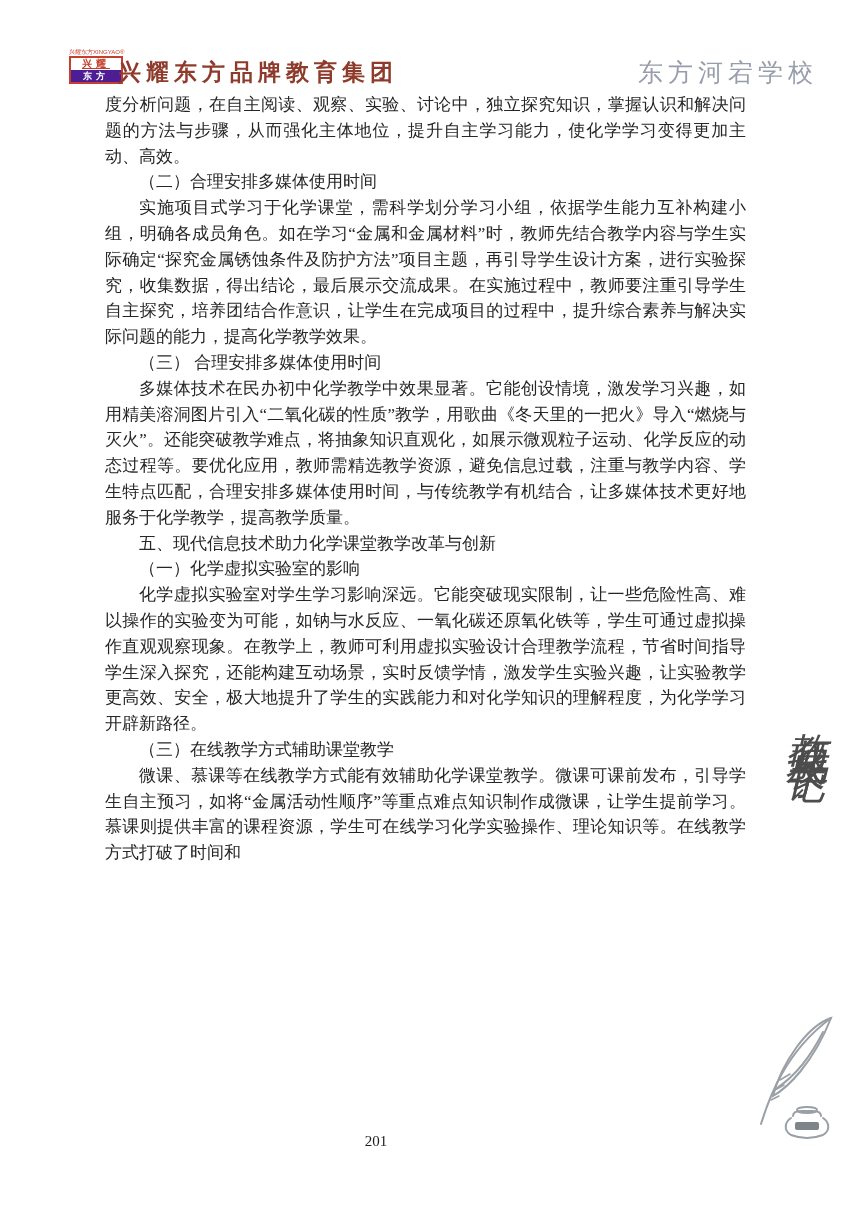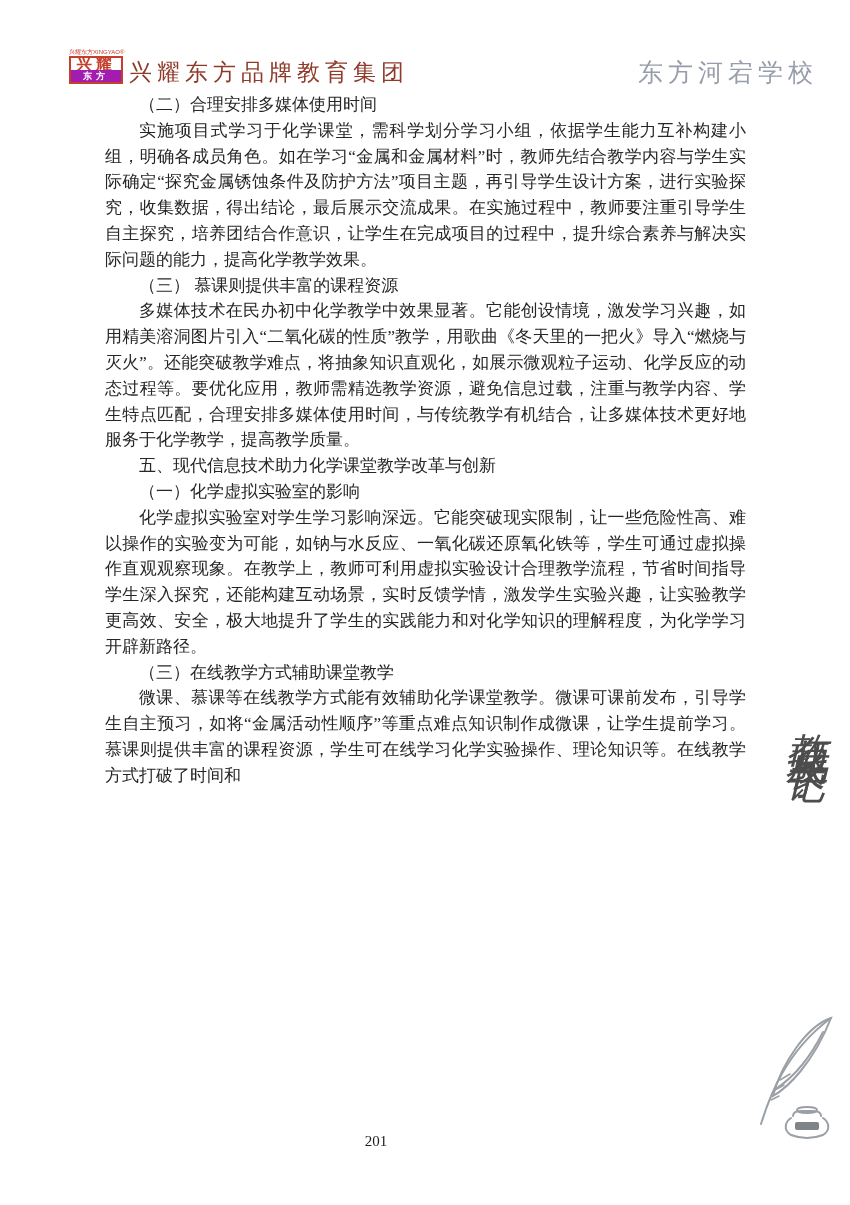--- a/index.html
+++ b/index.html
@@ -20,31 +20,31 @@
     font-size:6px;color:#c5402c;line-height:7px;white-space:nowrap;
     font-family:"Liberation Sans","DejaVu Sans",sans-serif;
     letter-spacing:0;
   }
   .logo-stamp{
     width:54px;height:28px;border:2px solid #c5402c;box-sizing:border-box;
     display:flex;flex-direction:column;background:#fff;
   }
   .logo-stamp-top{
     flex:1;display:flex;align-items:center;justify-content:center;
-    color:#c5402c;font-size:16px;font-weight:bold;letter-spacing:4px;
+    color:#c5402c;font-size:10px;font-weight:bold;letter-spacing:4px;
     line-height:10px;overflow:hidden;text-decoration:underline;
   }
   .logo-stamp-bottom{
     flex:1;display:flex;align-items:center;justify-content:center;
-    background:#a21caf;color:#ffffff;font-size:9px;font-weight:bold;
+    background:#4c1d95;color:#ffffff;font-size:9px;font-weight:bold;
     letter-spacing:4px;line-height:9px;overflow:hidden;text-align:right;
   }
   .brand-title{
-    position:absolute;left:129px;top:57px;
-    font-size:23px;font-weight:normal;color:#8e3b2c;
+    position:absolute;left:118px;top:57px;
+    font-size:23px;font-weight:bold;color:#8e3b2c;
     letter-spacing:5px;white-space:nowrap;
     font-family:"DejaVu Serif","Liberation Serif",serif;
   }
   .school-name{
     position:absolute;right:32px;top:56px;
     font-size:25px;color:#979dab;letter-spacing:5px;white-space:nowrap;
     font-family:"DejaVu Serif","Liberation Serif",serif;
   }
 
   
@@ -85,23 +85,24 @@
     <div class="logo-small-text">兴耀东方XINGYAO®</div>
     <div class="logo-stamp">
       <div class="logo-stamp-top">兴耀</div>
       <div class="logo-stamp-bottom">东方</div>
     </div>
   </div>
   <div class="brand-title">兴耀东方品牌教育集团</div>
   <div class="school-name">东方河宕学校</div>
 
   <div class="doc-body">
+      <p class="">度分析问题，在自主阅读、观察、实验、讨论中，独立探究知识，掌握认识和解决问题的方法与步骤，从而强化主体地位，提升自主学习能力，使化学学习变得更加主动、高效。</p>
       <p class="indent">（二）合理安排多媒体使用时间</p>
       <p class="indent">实施项目式学习于化学课堂，需科学划分学习小组，依据学生能力互补构建小组，明确各成员角色。如在学习“金属和金属材料”时，教师先结合教学内容与学生实际确定“探究金属锈蚀条件及防护方法”项目主题，再引导学生设计方案，进行实验探究，收集数据，得出结论，最后展示交流成果。在实施过程中，教师要注重引导学生自主探究，培养团结合作意识，让学生在完成项目的过程中，提升综合素养与解决实际问题的能力，提高化学教学效果。</p>
-      <p class="indent">（三） 慕课则提供丰富的课程资源</p>
+      <p class="indent">（三） 合理安排多媒体使用时间</p>
       <p class="indent">多媒体技术在民办初中化学教学中效果显著。它能创设情境，激发学习兴趣，如用精美溶洞图片引入“二氧化碳的性质”教学，用歌曲《冬天里的一把火》导入“燃烧与灭火”。还能突破教学难点，将抽象知识直观化，如展示微观粒子运动、化学反应的动态过程等。要优化应用，教师需精选教学资源，避免信息过载，注重与教学内容、学生特点匹配，合理安排多媒体使用时间，与传统教学有机结合，让多媒体技术更好地服务于化学教学，提高教学质量。</p>
       <p class="indent">五、现代信息技术助力化学课堂教学改革与创新</p>
       <p class="indent">（一）化学虚拟实验室的影响</p>
       <p class="indent">化学虚拟实验室对学生学习影响深远。它能突破现实限制，让一些危险性高、难以操作的实验变为可能，如钠与水反应、一氧化碳还原氧化铁等，学生可通过虚拟操作直观观察现象。在教学上，教师可利用虚拟实验设计合理教学流程，节省时间指导学生深入探究，还能构建互动场景，实时反馈学情，激发学生实验兴趣，让实验教学更高效、安全，极大地提升了学生的实践能力和对化学知识的理解程度，为化学学习开辟新路径。</p>
       <p class="indent">（三）在线教学方式辅助课堂教学</p>
       <p class="indent">微课、慕课等在线教学方式能有效辅助化学课堂教学。微课可课前发布，引导学生自主预习，如将“金属活动性顺序”等重点难点知识制作成微课，让学生提前学习。慕课则提供丰富的课程资源，学生可在线学习化学实验操作、理论知识等。在线教学方式打破了时间和</p>
     </div>
 
   <div class="vertical-title">教师成长手记</div>
 

